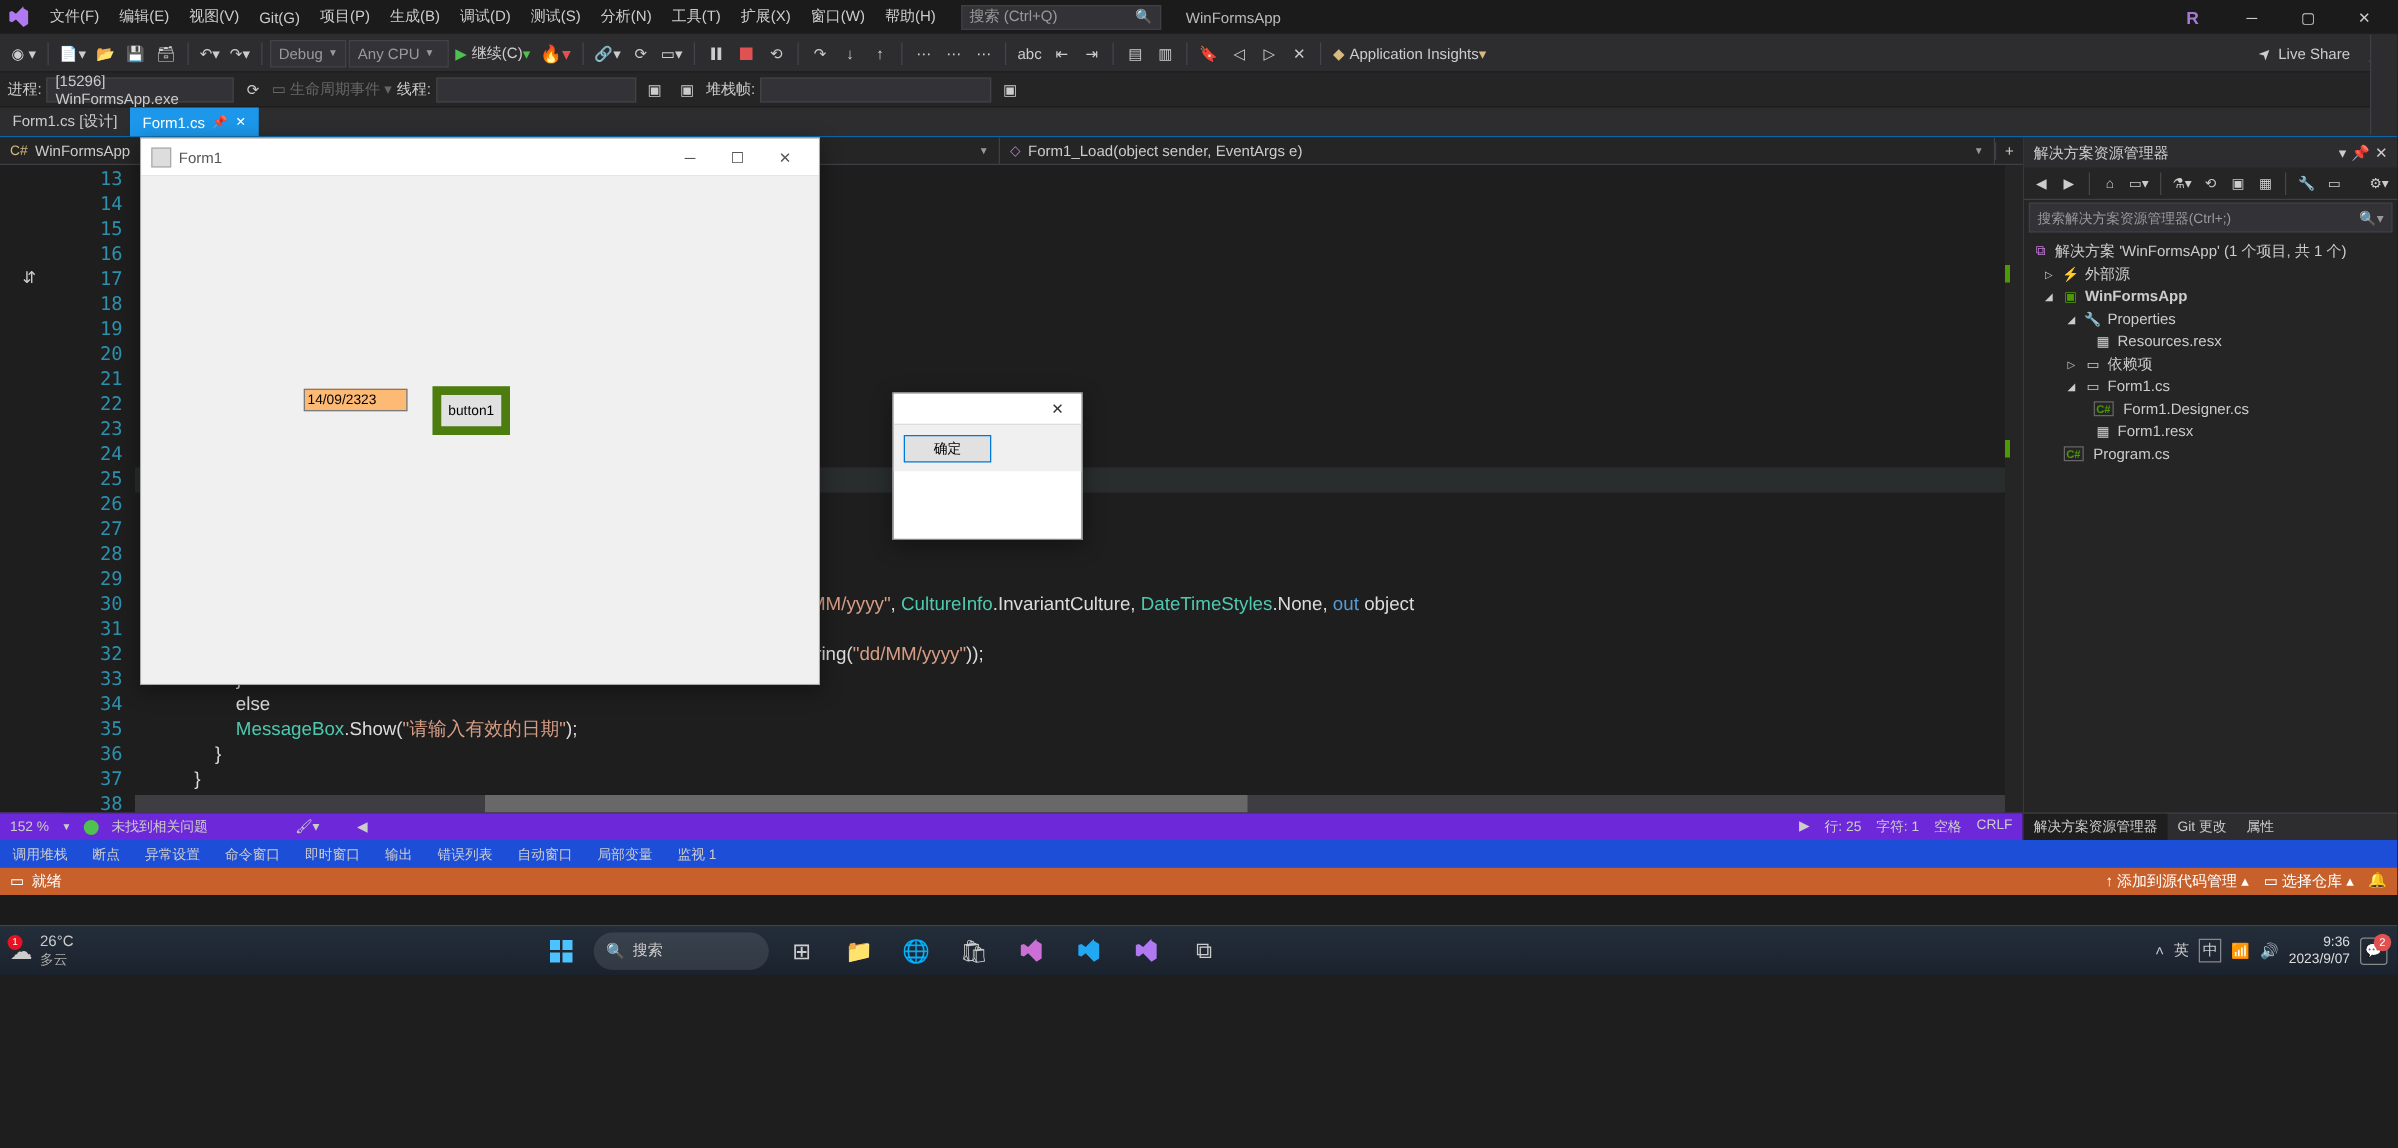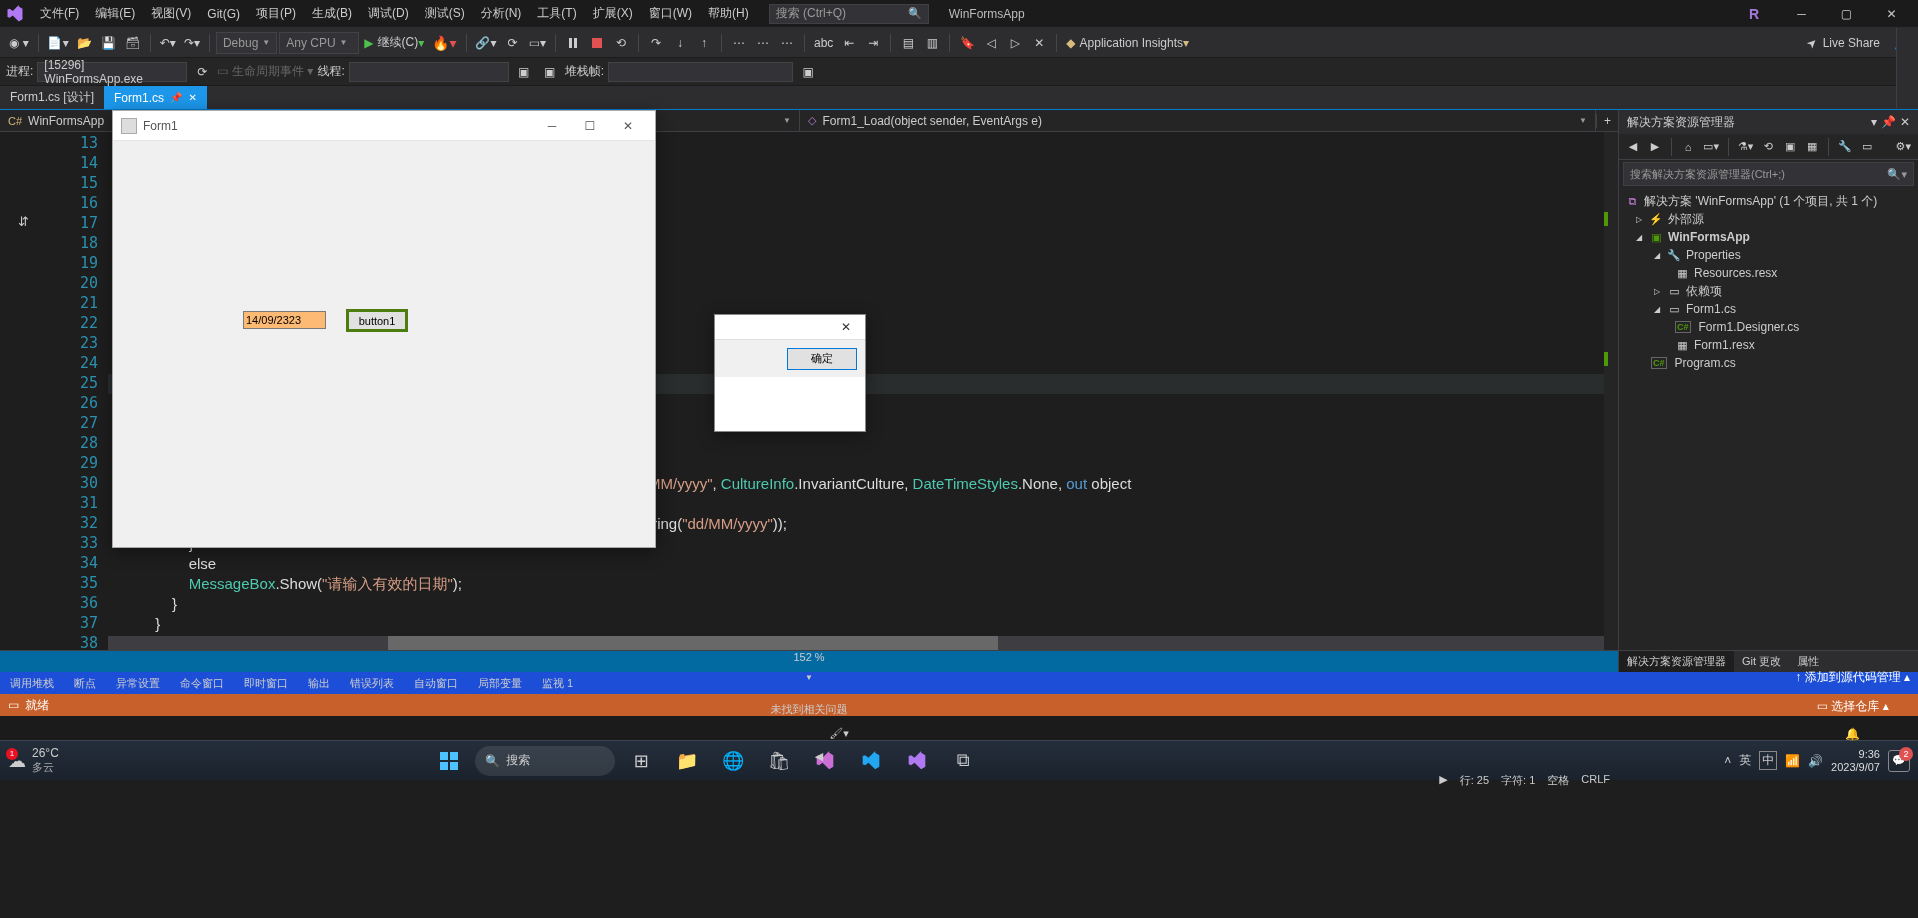--- a/index.html
+++ b/index.html
@@ -60,21 +60,21 @@
 .code .highlight-line { position: absolute; left: 0; right: 0; height: 20px; background: #2a2d2e; }
 .tok-type { color: #4ec9b0; }
 .tok-str { color: #d69d85; }
 .tok-kw { color: #569cd6; }
 .code-scroll { position:absolute; bottom:0; left:0; right:0; height:14px; background:#3e3e42; }
 .code-scroll .thumb { position:absolute; left:280px; width:610px; height:100%; background:#686868; }
 .overview-ruler{ width:14px; background:#252526; position:relative;}
 .change-bar{ position:absolute; left:0; width:4px; background:#4e9a06; }
 
 
-.editor-status { height: 22px; background: #0369a1; border-top: 1px solid #3f3f46; display: flex; align-items: center; padding: 0 8px; gap: 10px; color: #ccc; font-size: 11px; flex-direction: column; }
+.editor-status { height: 22px; background: #6d28d9; border-top: 1px solid #3f3f46; display: flex; align-items: center; padding: 0 8px; gap: 10px; color: #ccc; font-size: 11px; }
 .es-right{ margin-left:auto; display:flex; gap:12px;}
 .green-dot { width:12px; height:12px; border-radius:50%; background:#4ec14e; display:inline-block; }
 
 
 .solex { width: 300px; background: #252526; display: flex; flex-direction: column; border-left: 1px solid #3f3f46; }
 .panel-title { height: 24px; background: #2d2d30; display: flex; align-items: center; padding: 0 8px; color: #ccc; }
 .panel-title .right { margin-left: auto; display:flex; gap:4px; }
 .solex-toolbar { height: 26px; display: flex; align-items: center; padding: 0 4px; gap: 2px; border-bottom: 1px solid #3f3f46; }
 .solex-toolbar .tb-btn{ min-width:20px; height:20px; font-size:11px;}
 .solex-search { height: 24px; margin: 2px 4px; background: #333337; border: 1px solid #3f3f46; display: flex; align-items: center; padding: 0 6px; color: #999; font-size:11px;}
@@ -89,21 +89,21 @@
 .solex-tabs { height: 22px; display:flex; align-items:stretch; border-top:1px solid #3f3f46; background:#2d2d30;}
 .solex-tabs .stab{ padding:0 8px; display:flex; align-items:center; color:#ccc; cursor:pointer; font-size:11px;}
 .solex-tabs .stab.active{ background:#1e1e1e;}
 
 
 .tool-tabs { height: 22px; background: #1d4ed8; display: flex; align-items: stretch; }
 .tool-tab { padding: 0 10px; display: flex; align-items: center; color: #ccc; cursor: pointer; font-size:11px;}
 
 
 .status-bar { height: 22px; background: #c8602c; display: flex; align-items: center; padding: 0 8px; color: #fff; }
-.status-bar .right { margin-left: auto; display:flex; gap:12px; align-items:center;flex-direction:column;}
+.status-bar .right { margin-left: auto; display:flex; gap:12px; }
 
 
 .gap { height: 24px; background: #1b1b1c; }
 
 
 .taskbar { height: 40px; background: linear-gradient(#242e3a,#1a222d); display: flex; align-items: center; padding: 0 8px; border-top:1px solid #3a4350; }
 .weather { display: flex; align-items: center; gap: 6px; }
 .weather .cloud{ font-size:18px; position:relative;}
 .weather .notif-dot{ position:absolute; top:-2px; left:-2px; width:12px; height:12px; border-radius:50%; background:#e81123; color:#fff; font-size:8px; display:flex; align-items:center; justify-content:center;}
 .task-center { margin: 0 auto; display: flex; align-items: center; gap: 6px; }
@@ -117,28 +117,28 @@
 
 
 .winform { position: absolute; top: 110px; left: 112px; width: 544px; height: 438px; background: #f0f0f0; border: 1px solid #aaa; box-shadow: 0 4px 16px rgba(0,0,0,0.4); }
 .winform-title { height: 30px; background: #fff; display: flex; align-items: center; padding: 0 8px; border-bottom: 1px solid #e5e5e5; }
 .winform-title .ico { width: 16px; height: 16px; background: #ddd; margin-right: 6px; border:1px solid #aaa; }
 .winform-title .txt { color: #555; }
 .winform-title .wbtns { margin-left: auto; display: flex; }
 .wbtn { width: 38px; height: 30px; display: flex; align-items: center; justify-content: center; color: #555; cursor: pointer; }
 .winform-body { position: relative; height: calc(100% - 30px); background:#f0f0f0;}
 .textbox { position: absolute; top: 170px; left: 130px; width: 83px; height: 18px; background: #fdba74; border: 1px solid #7a7a7a; padding: 0 2px; font-size: 11px; color: #000; }
-.button1 { position: absolute; top: 168px; left: 233px; width: 62px; height: 23px; background: #e1e1e1; border: 3px solid #4d7c0f; color: #000; font-size: 11px; display:flex; align-items:center; justify-content:center; cursor:pointer;}
+.button1 { position: absolute; top: 168px; left: 233px; width: 62px; height: 39px; background: #e1e1e1; border: 7px solid #4d7c0f; color: #000; font-size: 11px; display:flex; align-items:center; justify-content:center; cursor:pointer;}
 
 
 .msgbox { position: absolute; top: 314px; left: 714px; width: 152px; height: 118px; background: #fff; border: 1px solid #888; box-shadow: 0 4px 16px rgba(0,0,0,0.4); }
 .msgbox-title { height: 24px; display: flex; align-items: center; justify-content: flex-end; padding: 0 4px; background:#fff;}
 .msgbox-close { width: 30px; height: 20px; display: flex; align-items: center; justify-content: center; cursor: pointer; color:#333; font-size:12px;}
 .msgbox-body { padding: 16px 10px 8px 10px; font-size: 11px; color: #000; }
-.msgbox-footer { background: #f0f0f0; height: 38px; display: flex; align-items: center; justify-content: flex-end; padding: 0 8px; border-top: 1px solid #ddd;}
+.msgbox-footer { background: #f0f0f0; height: 38px; display: flex; align-items: center; justify-content: flex-start; padding: 0 8px; border-top: 1px solid #ddd;}
 .msgbox-btn { width: 70px; height: 22px; background: #e1e1e1; border: 1px solid #0078d7; display:flex; align-items:center; justify-content:center; font-size:11px; color:#000; cursor:pointer;}
 
 .side-icons{ position:absolute; right:0; top:28px; width:22px; background:#2d2d30; height:80px; border-left:1px solid #3f3f46;}
 </style>
 </head>
 <body>
 
 <div class="titlebar">
   <div class="vs-logo">
     <svg width="18" height="18" viewBox="0 0 24 24">

